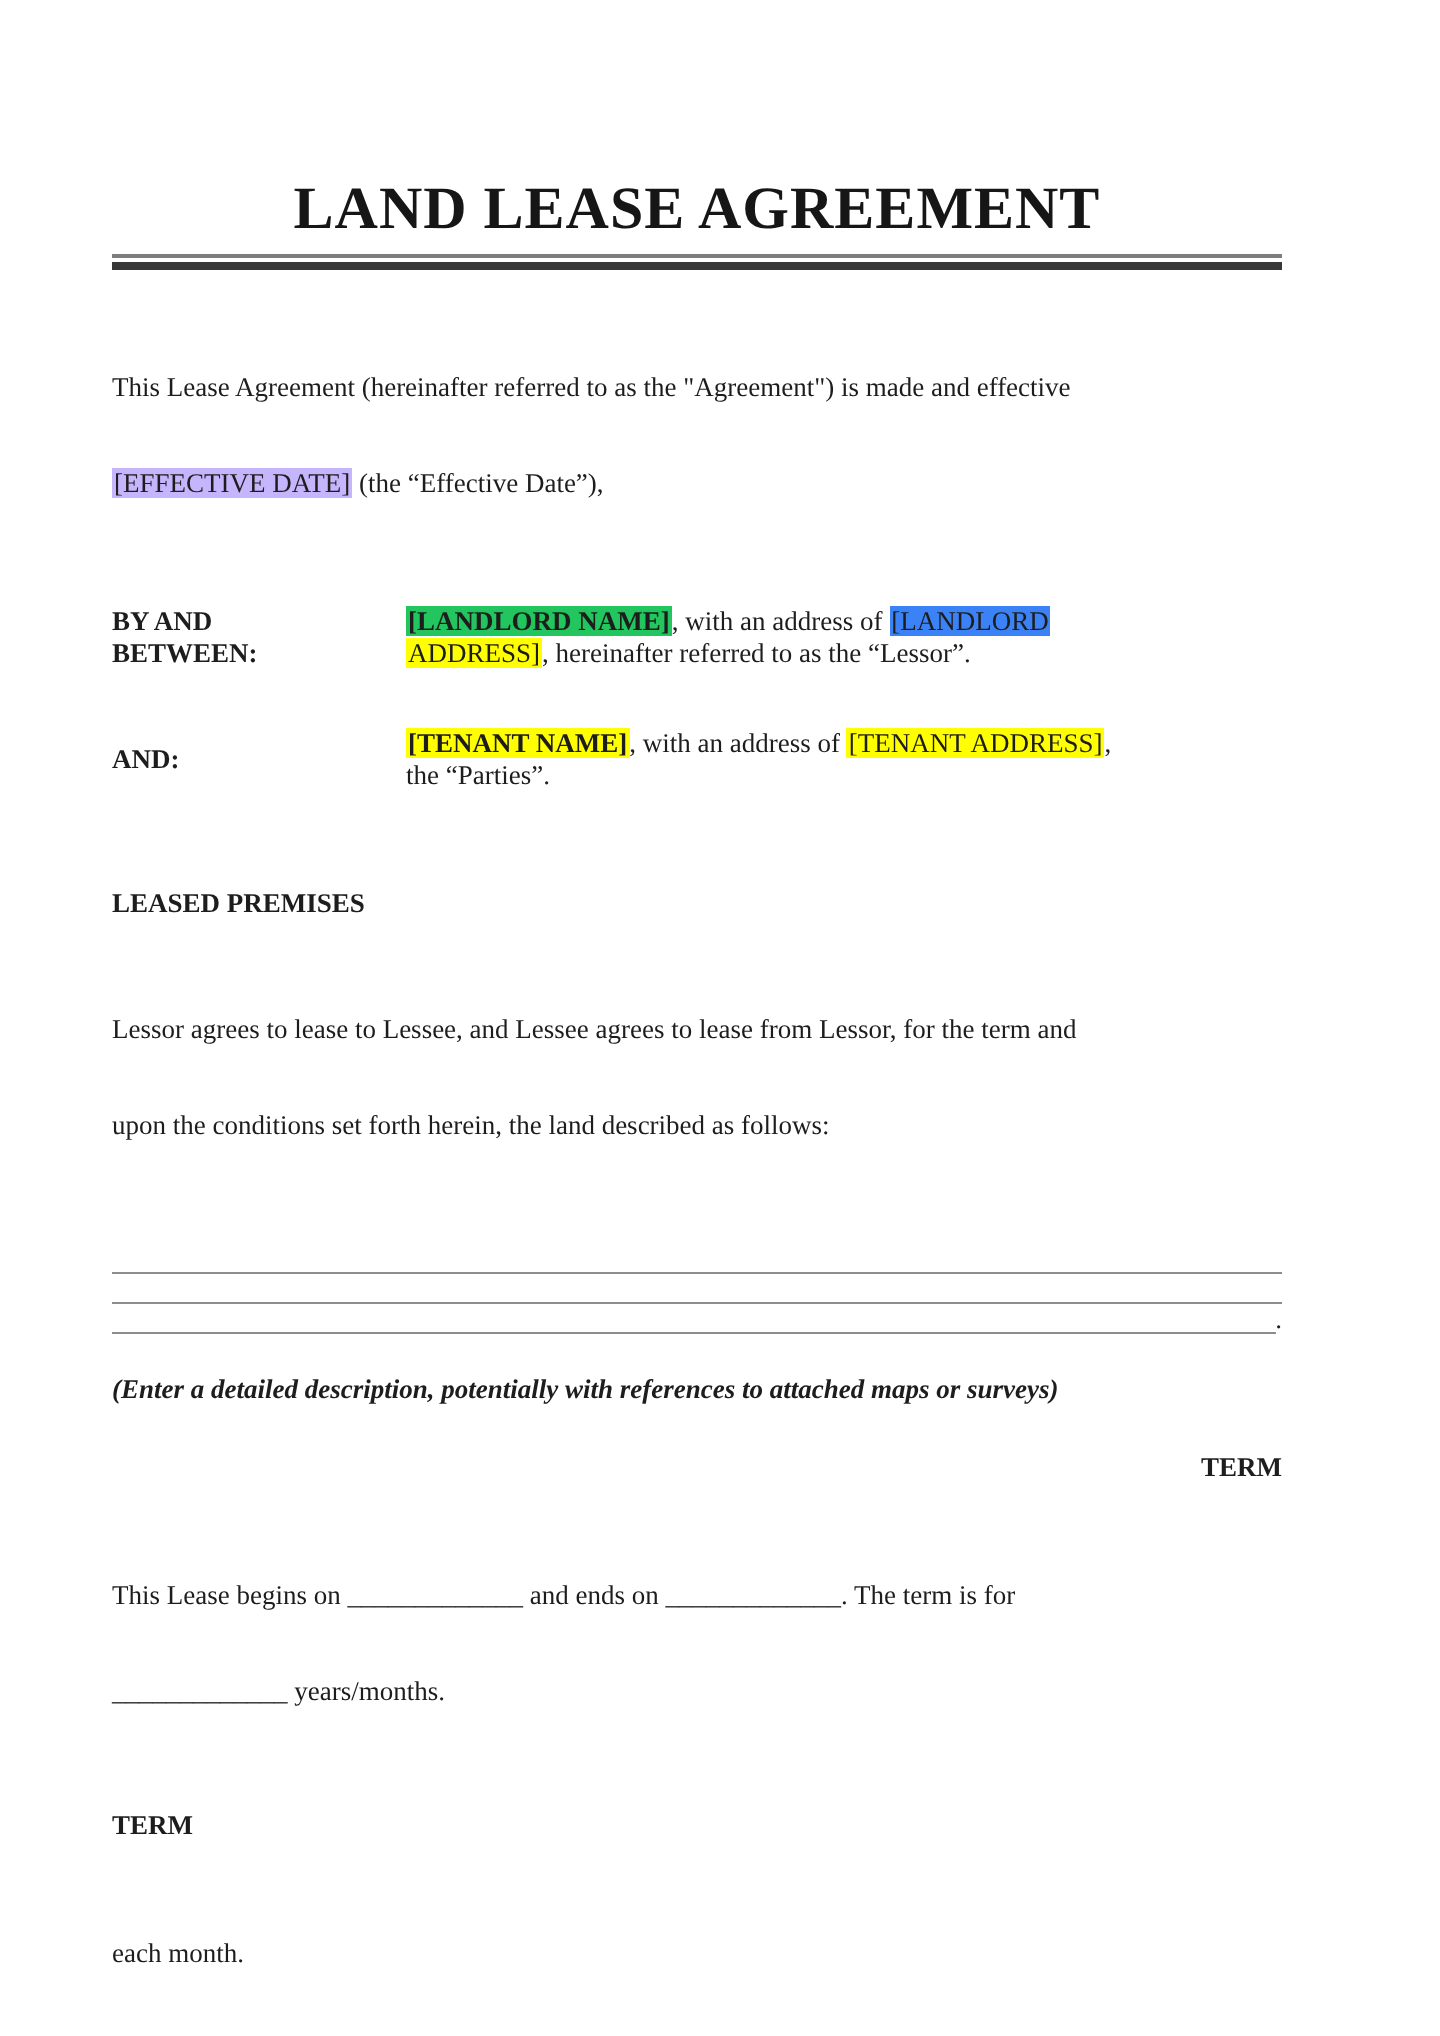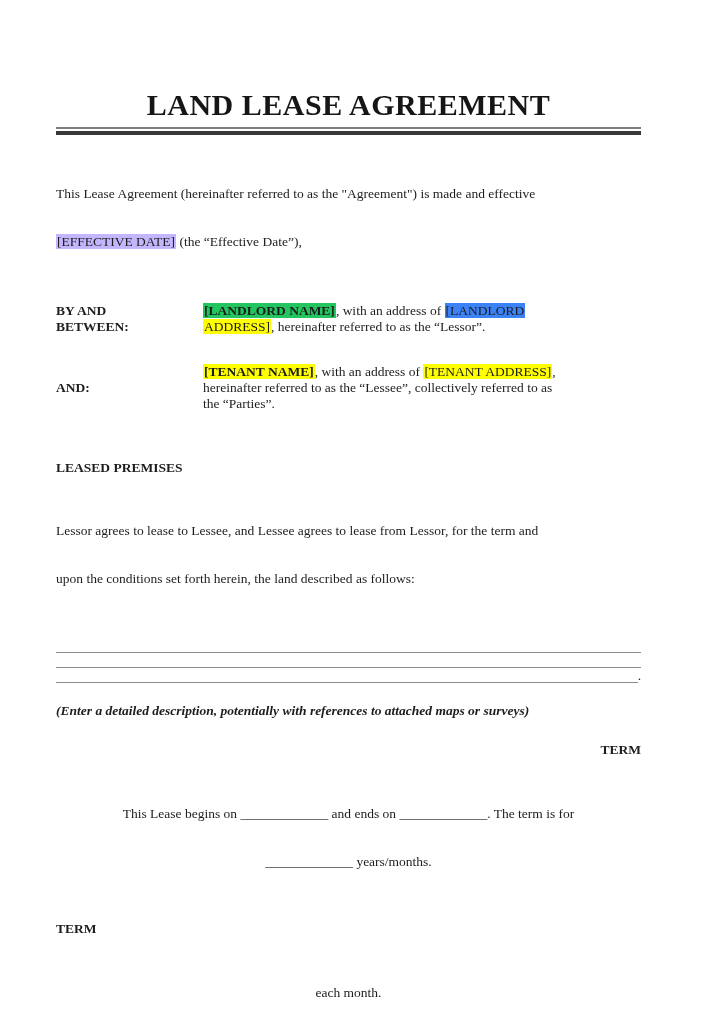--- a/index.html
+++ b/index.html
@@ -45,21 +45,21 @@
   .fill-period { flex: 0 0 auto; line-height: 15px; }
   
   .mt-intro   { margin-top: 19px; }
   .mt-party1  { margin-top: 21px; }
   .mt-party2  { margin-top: 29px; }
   .mt-lp-head { margin-top: 48px; }
   .mt-body    { margin-top: 15px; }
   .mt-lines   { margin-top: 19px; }
   .mt-note    { margin-top: 20px; font-weight: bold; }
   .mt-term    { margin-top: 23px; text-align: right; }
-  .mt-after-h { margin-top: 16px; text-align: center; }
+  .mt-after-h { margin-top: 16px; }
   .mt-head    { margin-top: 19px; }
 </style>
 </head>
 <body>
 
 <div class="page">
 
   <div class="doc-title">LAND LEASE AGREEMENT</div>
   <div class="title-rule"></div>
 
@@ -77,21 +77,20 @@
       <div class="line"><span class="hl" style="background: rgb(255, 255, 0);">ADDRESS]</span><span>, hereinafter referred to as the “Lessor”.</span></div>
     </div>
   </div>
 
   <div class="party-row mt-party2">
     <div class="party-label-col">
       <span class="party-label">AND:</span>
     </div>
     <div class="party-value">
       <div class="line"><span class="hl b" style="background: rgb(255, 255, 0);">[TENANT NAME]</span><span>, with an address of </span><span class="hl" style="background: rgb(255, 255, 0);">[TENANT ADDRESS]</span><span>,</span></div>
-      <div class="line">hereinafter referred to as the “Lessee”, collectively referred to as</div>
       <div class="line">the “Parties”.</div>
     </div>
   </div>
 
   <div class="heading mt-lp-head">LEASED PREMISES</div>
   <div class="para mt-body">
     <div class="line">Lessor agrees to lease to Lessee, and Lessee agrees to lease from Lessor, for the term and</div>
     <div class="line">upon the conditions set forth herein, the land described as follows:</div>
   </div>
 

